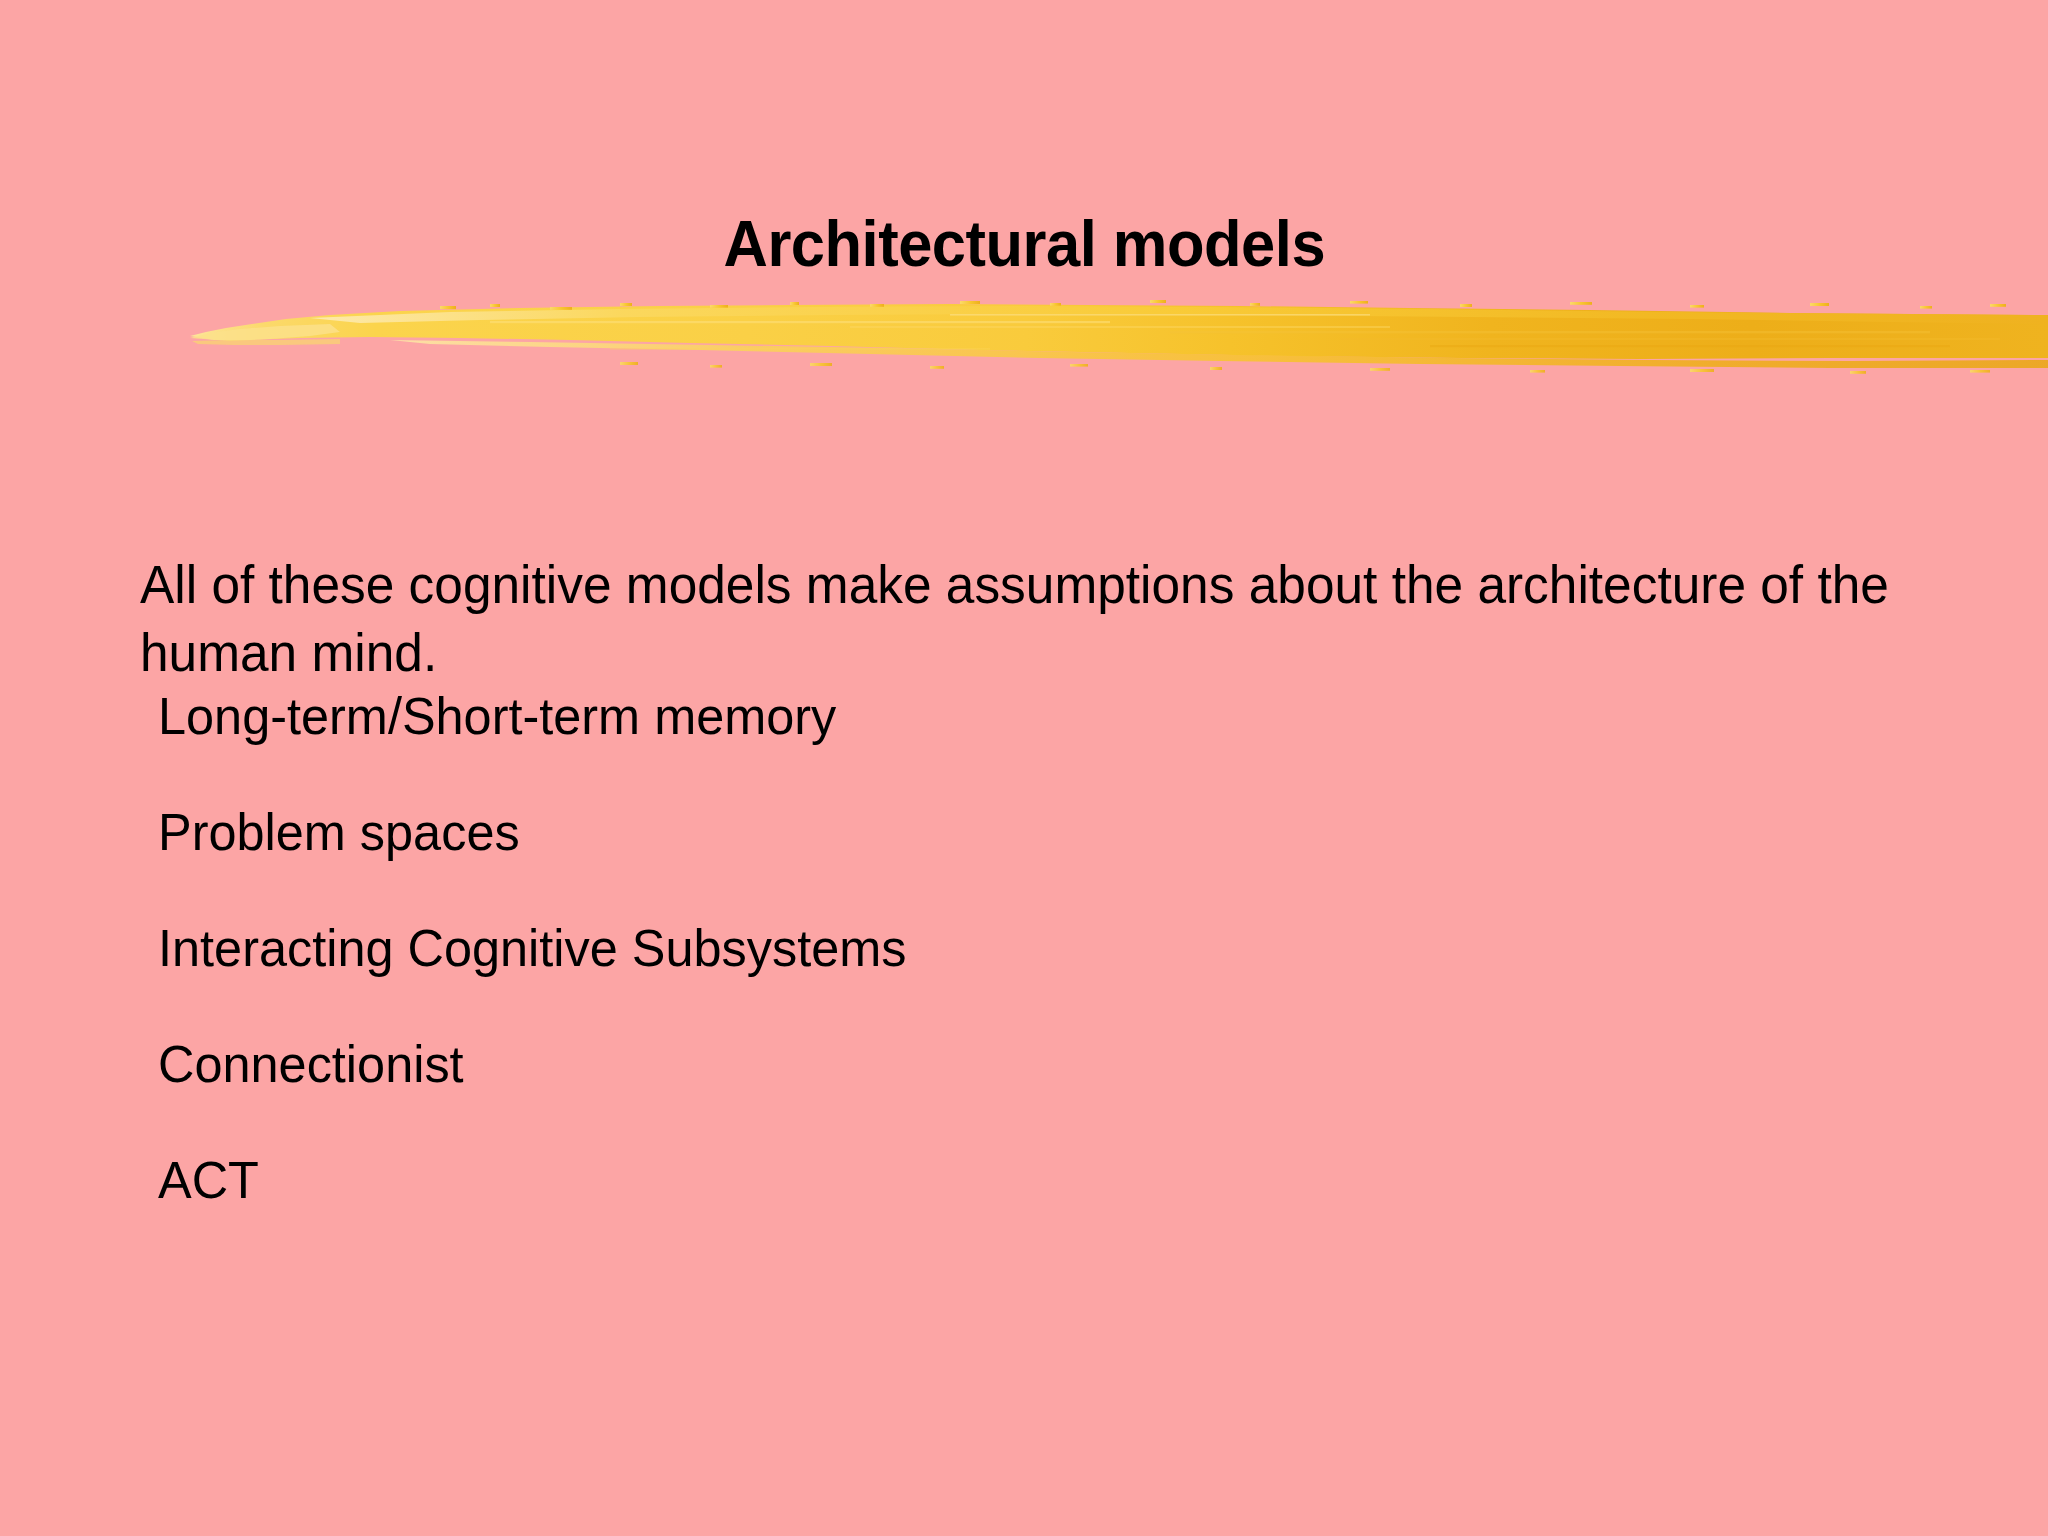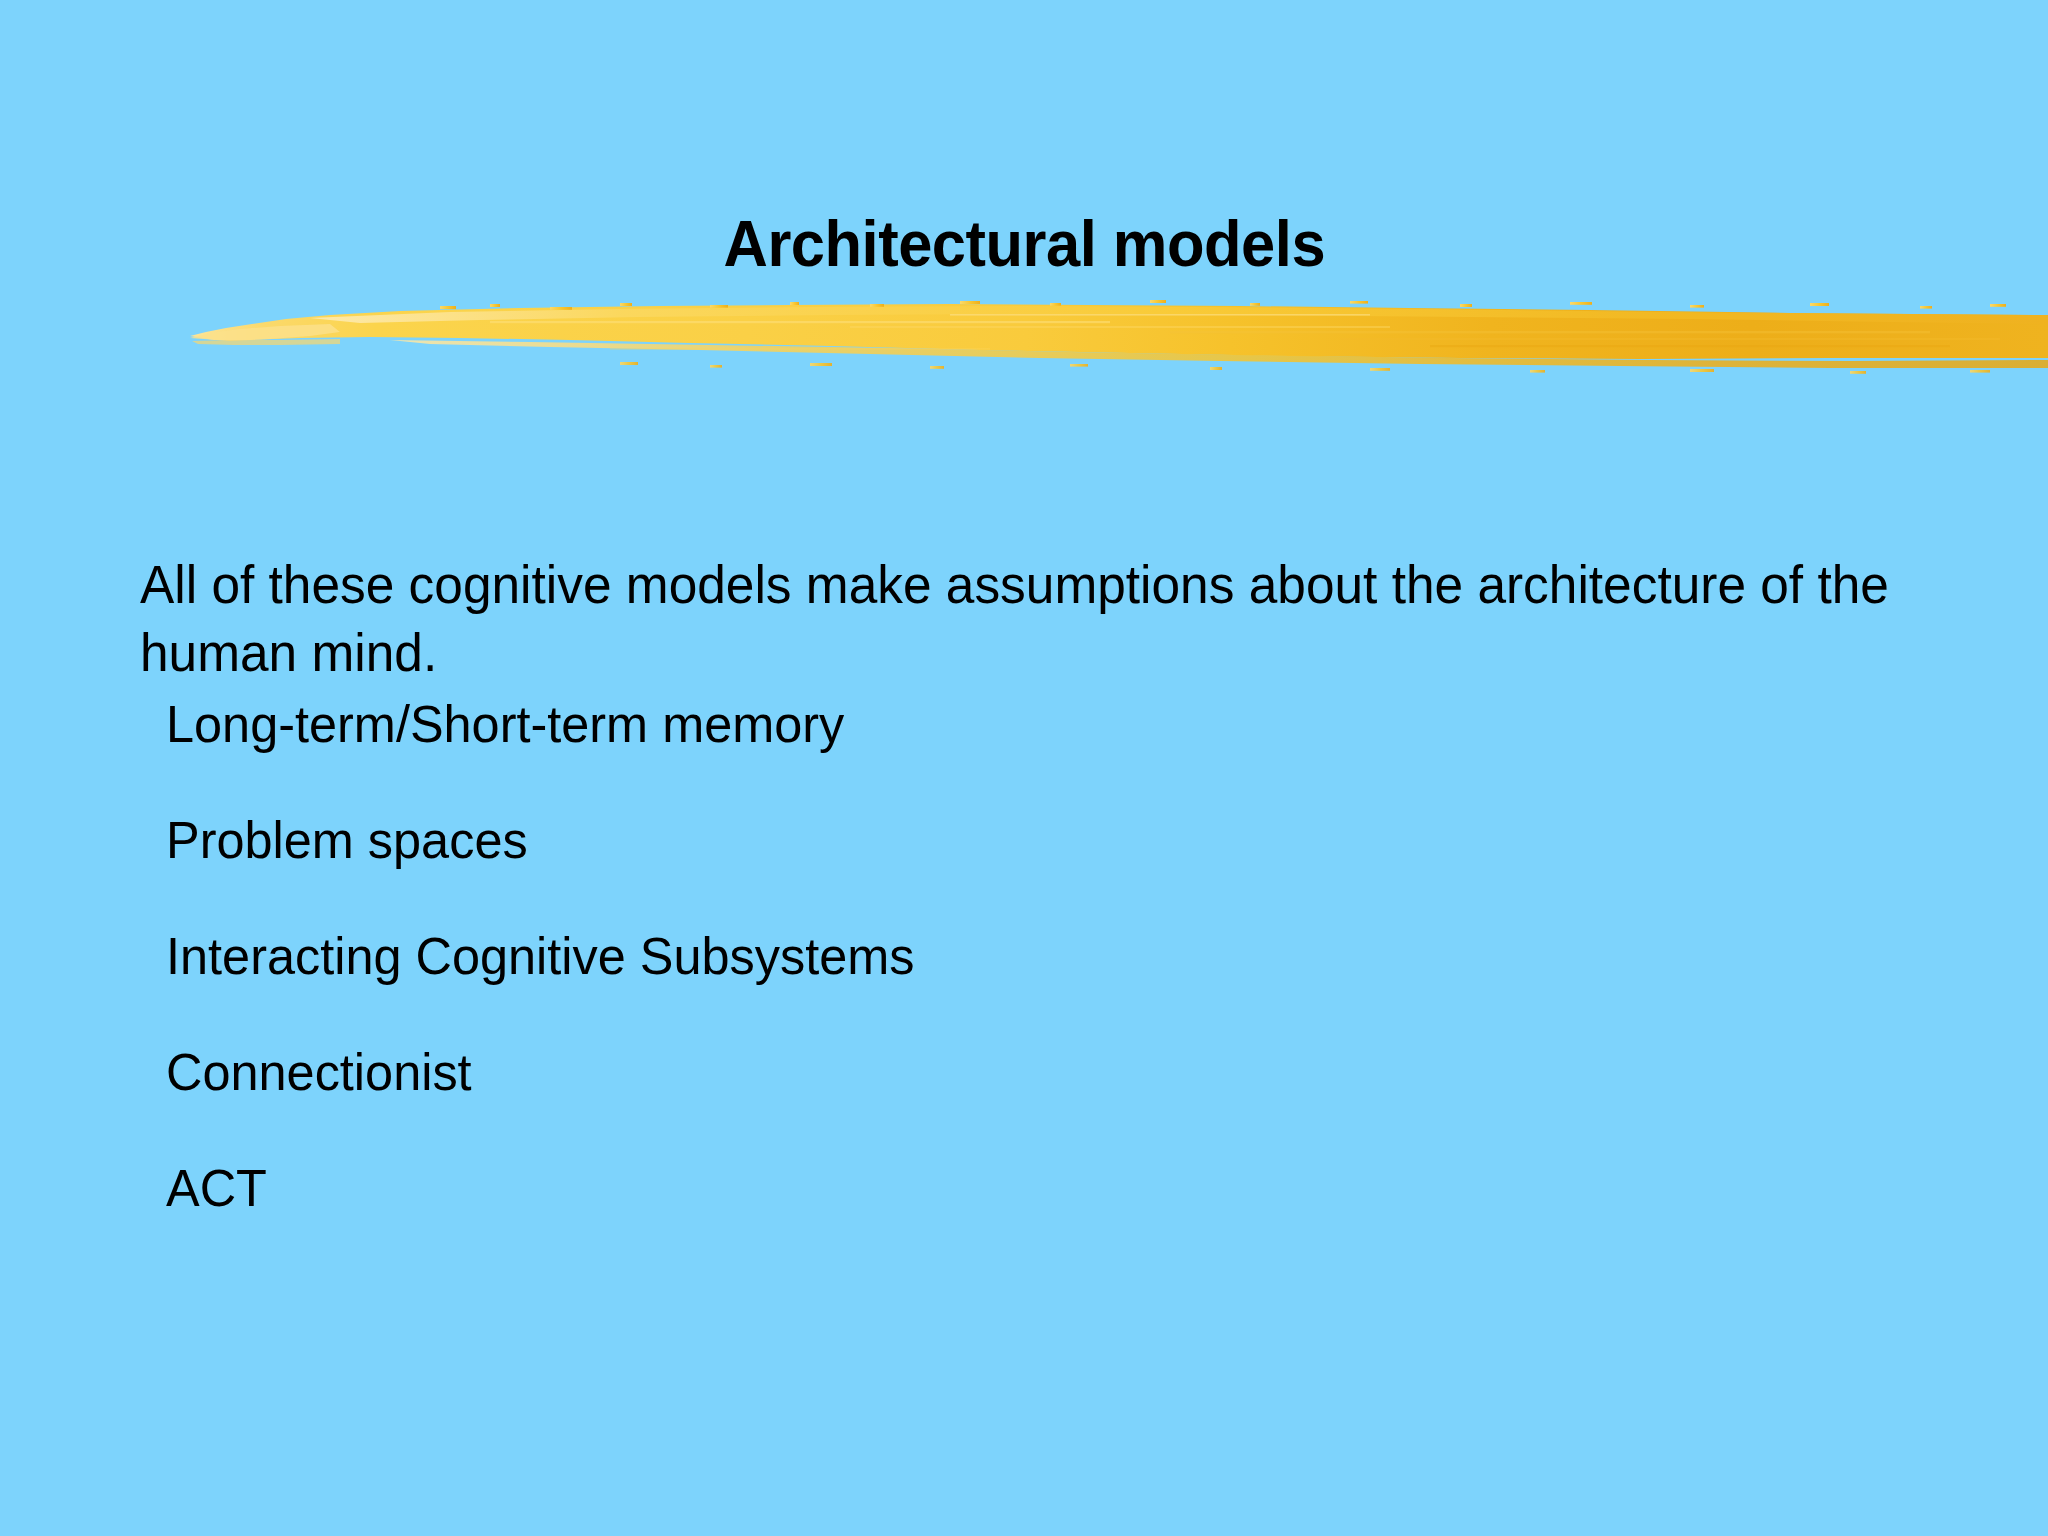--- a/index.html
+++ b/index.html
@@ -6,21 +6,21 @@
   html, body {
     margin: 0;
     padding: 0;
     background: #ffffff;
   }
 
   #slide {
     position: relative;
     width: 2048px;
     height: 1536px;
-    background: #7dd3fc;
+    background: #fca5a5;
     overflow: hidden;
     font-family: "Liberation Sans", "DejaVu Sans", sans-serif;
     -webkit-font-smoothing: antialiased;
   }
 
   
   #title-block {
     position: absolute;
     left: 0;
     top: 168px;
@@ -71,21 +71,21 @@
     line-height: 68px;
     color: #000000;
     transform: scaleX(0.97);
     transform-origin: left top;
   }
 
   #model-list {
     position: absolute;
     left: 158px;
     top: 188px;
-    margin: 8px;
+    margin: 0;
     padding: 0;
     list-style: none;
     width: 1700px;
   }
 
   #model-list li {
     font-family: "Liberation Sans", "DejaVu Sans", sans-serif;
     font-size: 52px;
     font-weight: 400;
     line-height: 60px;

